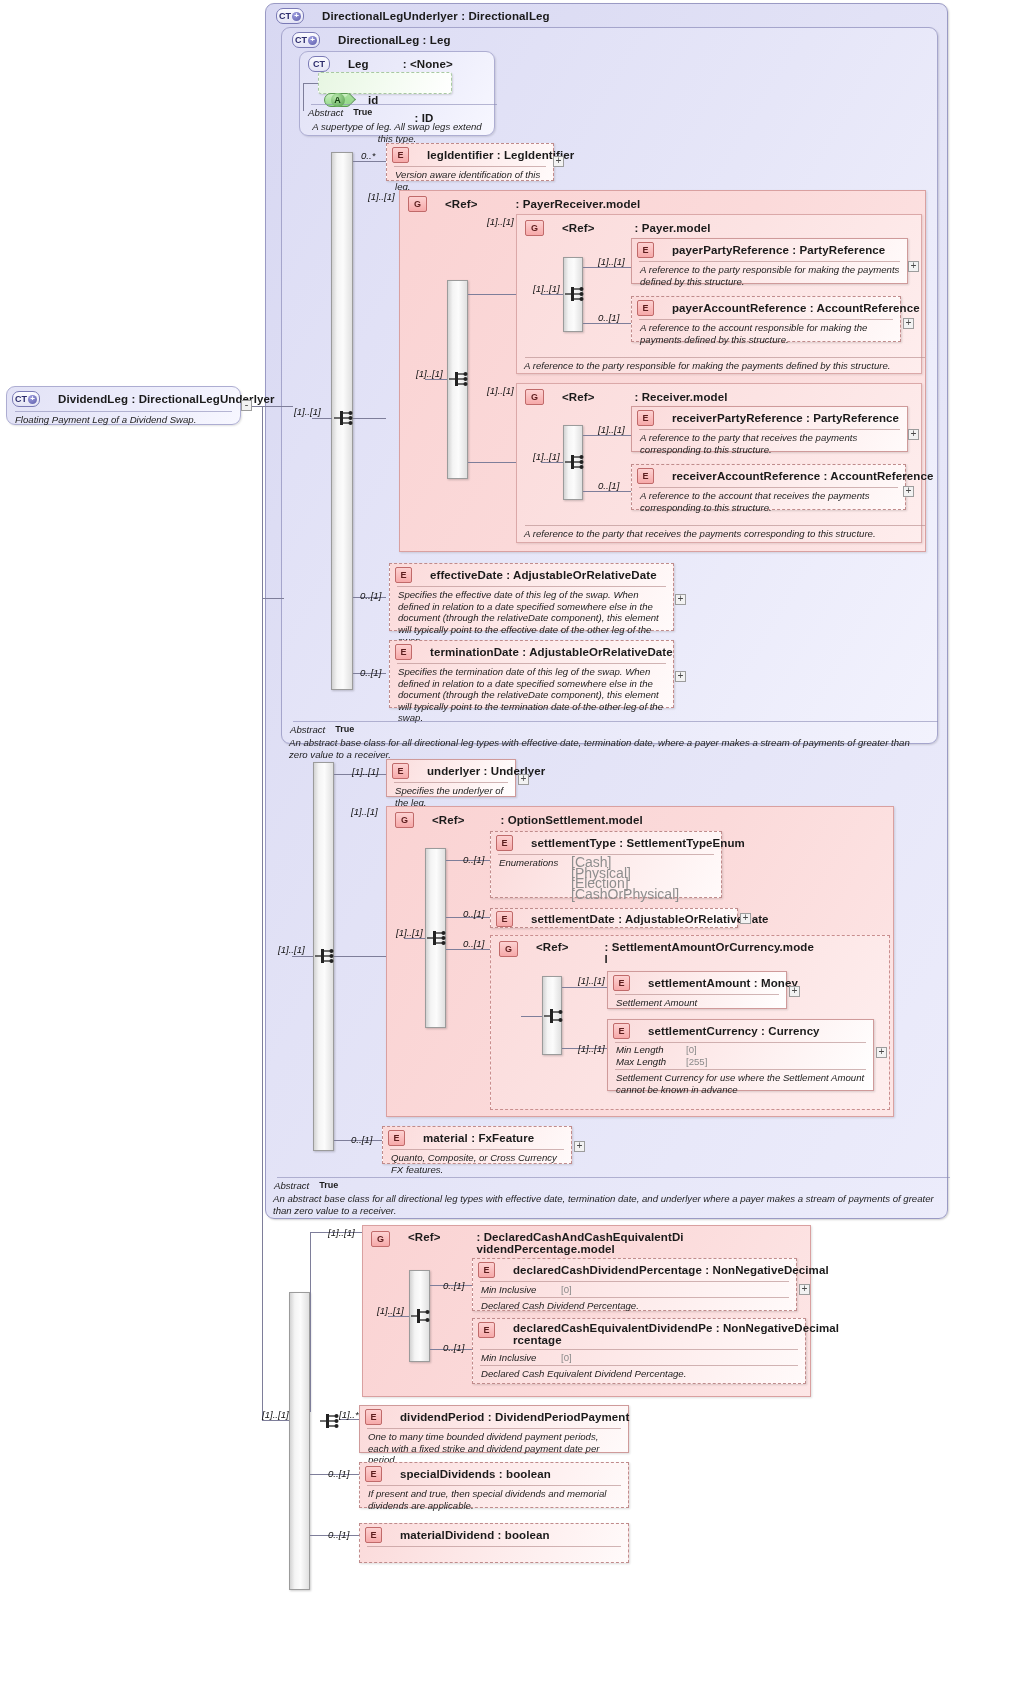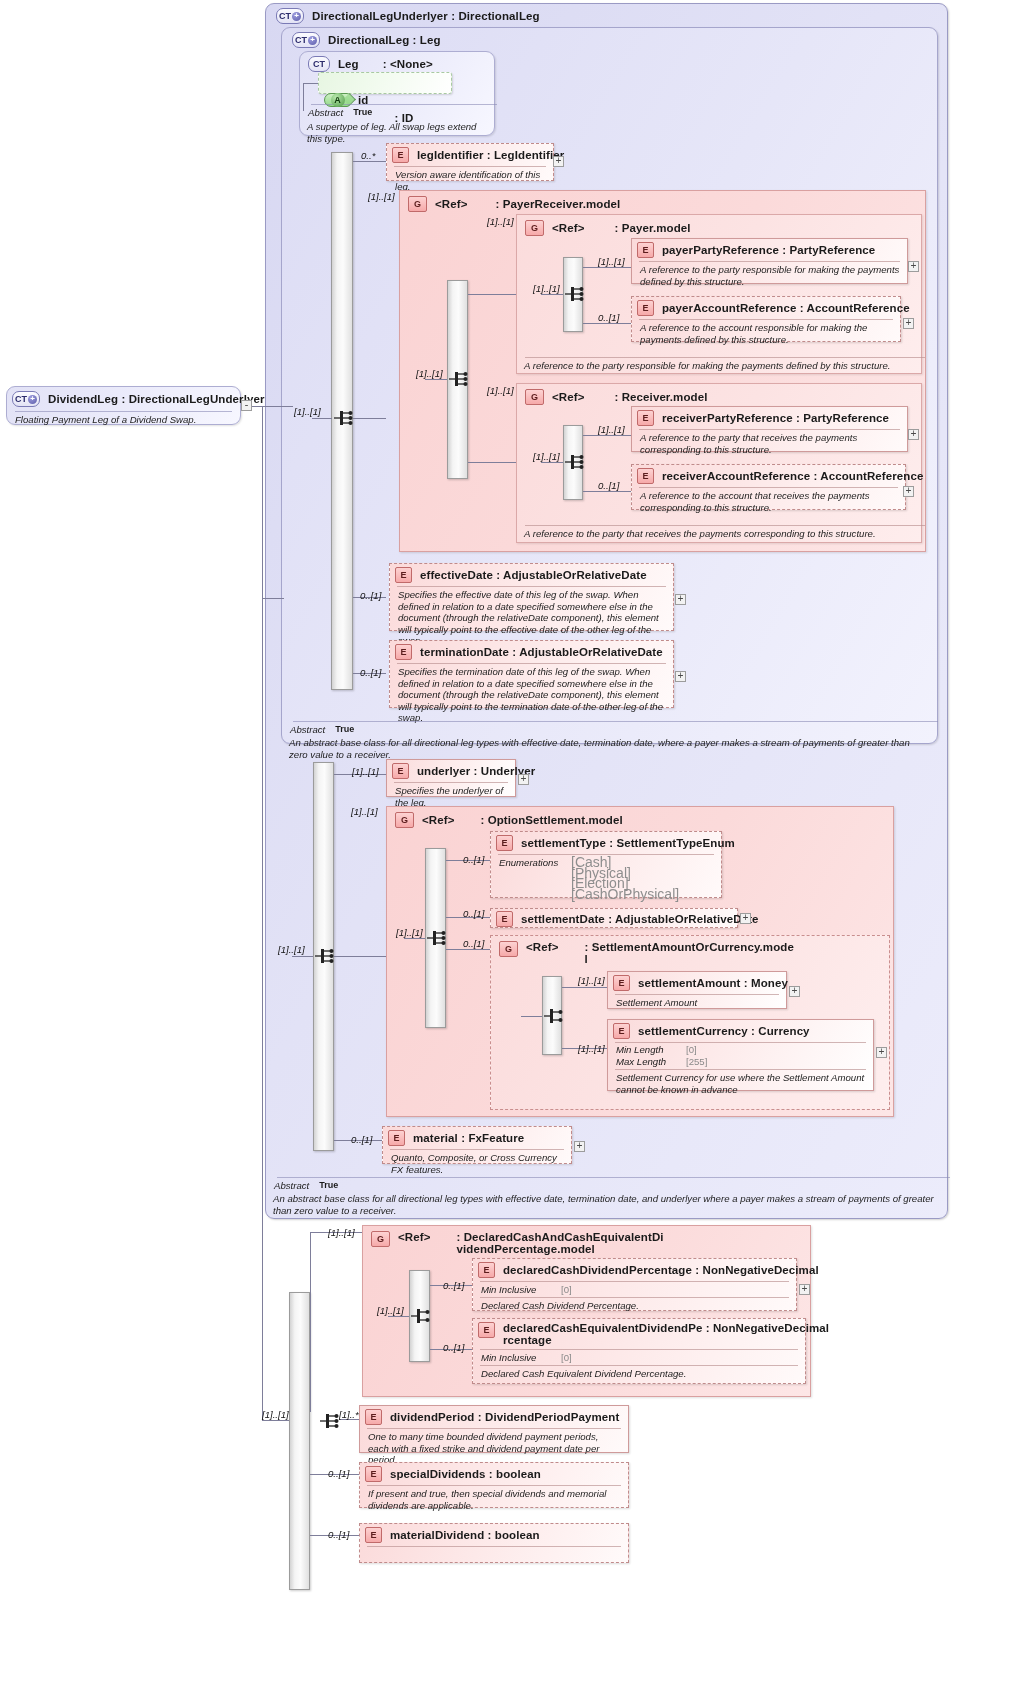--- a/index.html
+++ b/index.html
@@ -26,21 +26,21 @@
           box-shadow:1px 1px 2px rgba(0,0,0,.1);}
   .g-dash{border:1px dashed #c98e8e;background:linear-gradient(120deg,#fbdcdc 0%,#fce4e4 50%,#feeeee 100%);}
 
   
   .el{border:1px solid #cf9a9a;background:linear-gradient(115deg,#fbdada 0%,#fde9e9 45%,#fffafa 100%);
       box-shadow:1px 1px 2px rgba(0,0,0,.14);}
   .el.opt{border:1px dashed #c08b8b;}
   .el.plain{background:linear-gradient(115deg,#fadbdb 0%,#fdeaea 40%,#ffffff 100%);}
 
   
-  .hdr{display:flex;align-items:center;gap:8px;padding:3px 6px 3px 5px;white-space:nowrap;}
+  .hdr{display:flex;align-items:center;gap:18px;padding:3px 6px 3px 5px;white-space:nowrap;}
   .hdr .nm{font-weight:bold;font-size:11.5px;letter-spacing:.1px;}
   .sep{height:1px;background:#b98f8f;margin:0 7px;opacity:.65;}
   .sep-v{height:1px;background:#8a8ab5;margin:0 8px;opacity:.6;}
   .doc{font-style:italic;font-size:9.6px;line-height:11.6px;padding:2px 7px 3px 8px;color:#1c1c1c;}
   .facet{display:flex;gap:8px;font-size:9.6px;padding:1px 7px 0 8px;}
   .facet .fl{font-style:italic;min-width:62px;}
   .facet .fv{color:#8a8a8a;}
   .enum{font-size:14px;color:#8e8e8e;line-height:10.6px;}
 
   
@@ -120,21 +120,21 @@
     <span class="nm" style="margin-left:18px;margin-top:36px;">: ID</span>
   </div>
 </div>
 <div class="abs ln lnh" style="left:303px;top:83px;width:15px;"></div>
 <div class="abs ln lnv" style="left:303px;top:83px;height:28px;"></div>
 <div class="abs sep-v" style="left:303px;top:104px;width:186px;"></div>
 <div class="abs absrow" style="left:300px;top:106px;">
   <span class="k">Abstract</span>
   <span class="v">True</span>
 </div>
-<div class="abs doc" style="left:299px;top:119px;width:195px;">A supertype of leg. All swap legs extend this type.</div>
+<div class="abs doc" style="left:299px;top:119px;width:195px;text-align:center;">A supertype of leg. All swap legs extend this type.</div>
 
 <div class="abs seqbar" style="left:331px;top:152px;width:22px;height:538px;"></div>
 <svg class="abs" style="left:332px;top:407px;width:22px;height:22px;" viewBox="0 0 22 22">
   <line x1="2" y1="11" x2="8" y2="11" stroke="#222" stroke-width="1.3"></line>
   <rect x="8" y="4" width="3" height="14" fill="#222"></rect>
   <line x1="11" y1="6" x2="17" y2="6" stroke="#222" stroke-width="1.3"></line>
   <line x1="11" y1="11" x2="17" y2="11" stroke="#222" stroke-width="1.3"></line>
   <line x1="11" y1="16" x2="17" y2="16" stroke="#222" stroke-width="1.3"></line>
   <circle cx="18.5" cy="6" r="2" fill="#222"></circle>
     <circle cx="18.5" cy="11" r="2" fill="#222"></circle>

